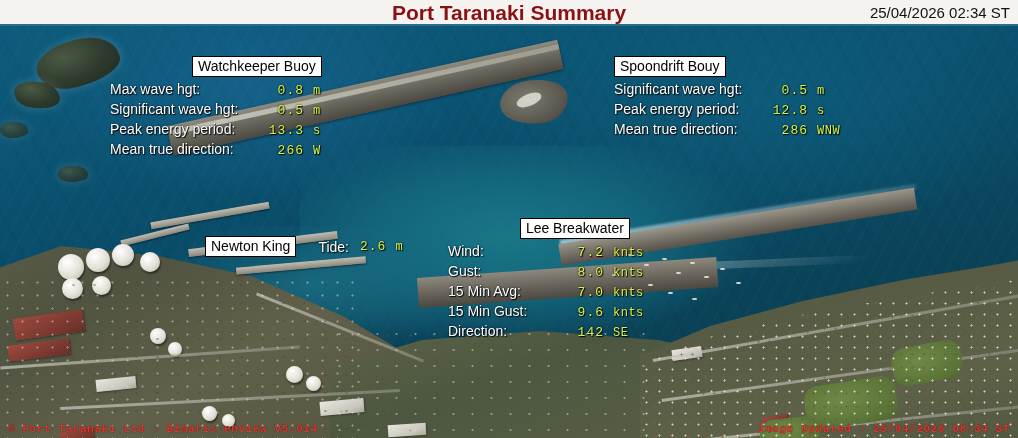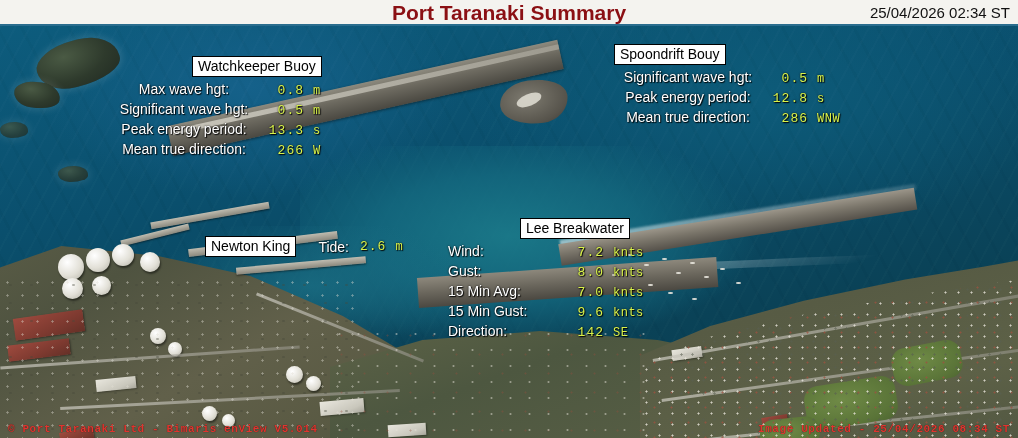--- a/index.html
+++ b/index.html
@@ -258,21 +258,21 @@
     height: 20px;
     line-height: 20px;
     white-space: nowrap;
     display: block;
   }
   .lbl {
     display: inline-block;
     color: #ffffff;
     font-size: 14px;
     font-family: "Liberation Sans", sans-serif;
-    text-align: center;
+    text-align: left;
     text-shadow: 0 0 2px rgba(0,0,0,.9), 1px 1px 1px rgba(0,0,0,.9);
   }
   .val {
     display: inline-block;
     color: #d9f24a;
     font-size: 13px;
     font-family: "Liberation Mono", monospace;
     letter-spacing: 1px;
     text-shadow: 0 0 2px rgba(0,0,0,.9), 1px 1px 1px rgba(0,0,0,.9);
   }
@@ -286,21 +286,21 @@
   }
 
   
   #panel-watchkeeper { left: 110px; top: 30px; }
   #panel-watchkeeper .title-wrap { text-align: center; padding-left: 82px; }
   #panel-watchkeeper .lbl { width: 148px; }
   #panel-watchkeeper .val { width: 46px; text-align: right; }
   #panel-watchkeeper .unit { padding-left: 9px; }
 
   
-  #panel-spoondrift { left: 614px; top: 18px; }
+  #panel-spoondrift { left: 614px; top: 30px; }
   #panel-spoondrift .lbl { width: 148px; }
   #panel-spoondrift .val { width: 46px; text-align: right; }
   #panel-spoondrift .unit { padding-left: 9px; }
 
   
   #panel-moturoa { left: 198px; top: 166px; }
   #panel-moturoa .inline { display: inline-block; vertical-align: middle; }
   #panel-moturoa .lbl { width: 48px; text-align: left; padding-left: 16px; }
   #panel-moturoa .val { width: 42px; text-align: right; }
   #panel-moturoa .unit { padding-left: 9px; }

